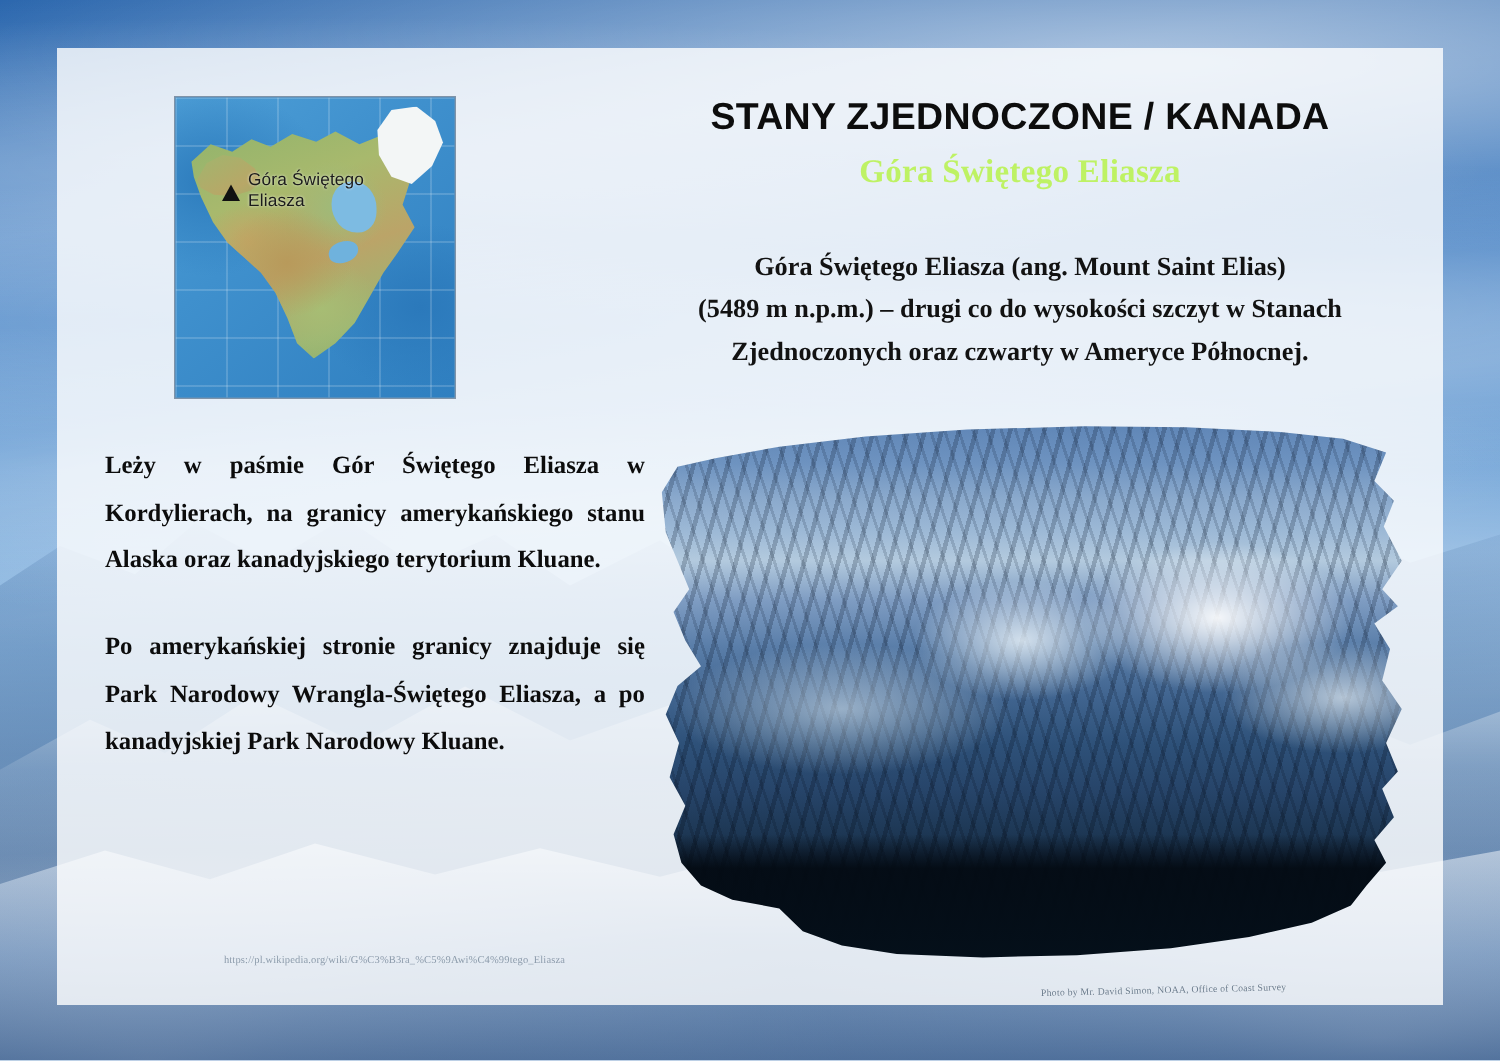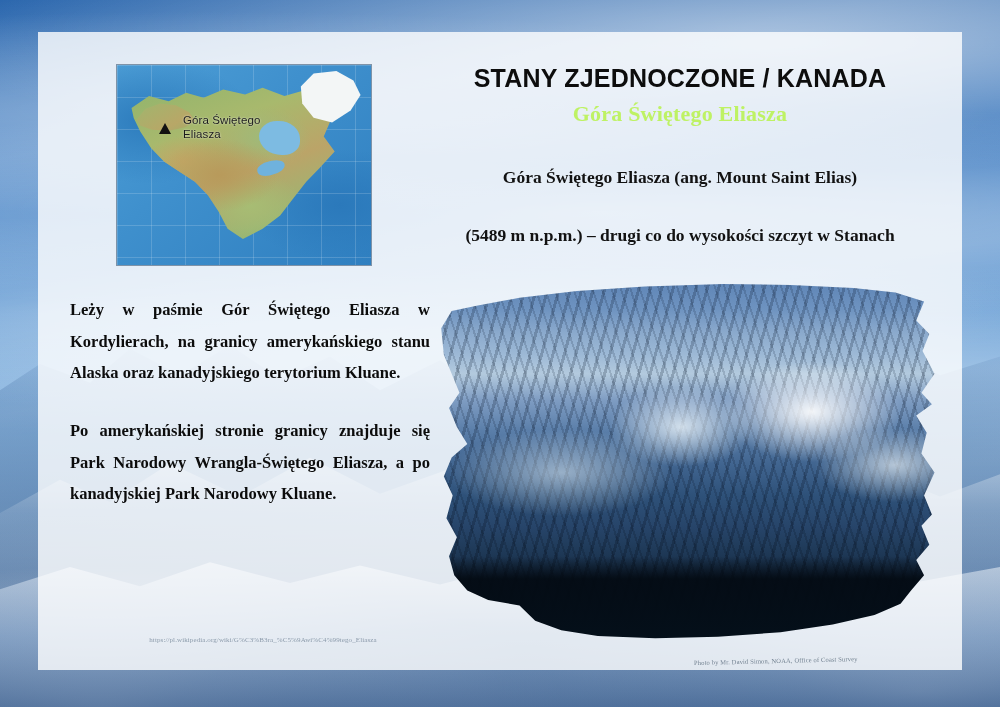--- a/index.html
+++ b/index.html
@@ -85,21 +85,21 @@
     height: 638px;
     background: rgba(255,255,255,0.80);
     overflow: hidden;
   }
 
   
   .map-inset {
     position: absolute;
     left: 78px;
     top: 32px;
-    width: 256px;
+    width: 188px;
     height: 202px;
     border: 1px solid #7f93a8;
     box-sizing: border-box;
     overflow: hidden;
     background: #3f8fce;
   }
   .map-ocean {
     position: absolute;
     inset: 0;
     background:
@@ -206,21 +206,21 @@
     margin: 0;
   }
   .lead {
     margin: 36px 0 0 0;
     font-family: "Liberation Serif", serif;
     font-size: 17.5px;
     font-weight: bold;
     color: #121212;
     line-height: 1.62;
   }
-  .lead .ln { display: block; white-space: nowrap; margin-top: 30px; }
+  .lead .ln { display: block; white-space: nowrap; }
 
   
   .body-col {
     position: absolute;
     left: 32px;
     top: 262px;
     width: 360px;
   }
   .para {
     font-family: "Liberation Serif", serif;
@@ -345,20 +345,21 @@
       </div>
     </div>
 
     <div class="head-wrap">
       <h1 class="title-main">STANY ZJEDNOCZONE / KANADA</h1>
       <h2 class="title-sub">Góra Świętego Eliasza</h2>
 
       <p class="lead">
         <span class="ln">Góra Świętego Eliasza (ang. Mount Saint Elias)</span>
         <span class="ln">(5489 m n.p.m.) – drugi co do wysokości szczyt w Stanach</span>
+        <span class="ln">Zjednoczonych oraz czwarty w Ameryce Północnej.</span>
       </p>
     </div>
 
     <div class="body-col">
       <p class="para">Leży w paśmie Gór Świętego Eliasza w Kordylierach, na granicy amerykańskiego stanu Alaska oraz kanadyjskiego terytorium Kluane.</p>
       <p class="para">Po amerykańskiej stronie granicy znajduje się Park Narodowy Wrangla-Świętego Eliasza, a po kanadyjskiej Park Narodowy Kluane.</p>
     </div>
 
     <div class="source-url">https://pl.wikipedia.org/wiki/G%C3%B3ra_%C5%9Awi%C4%99tego_Eliasza</div>
 

